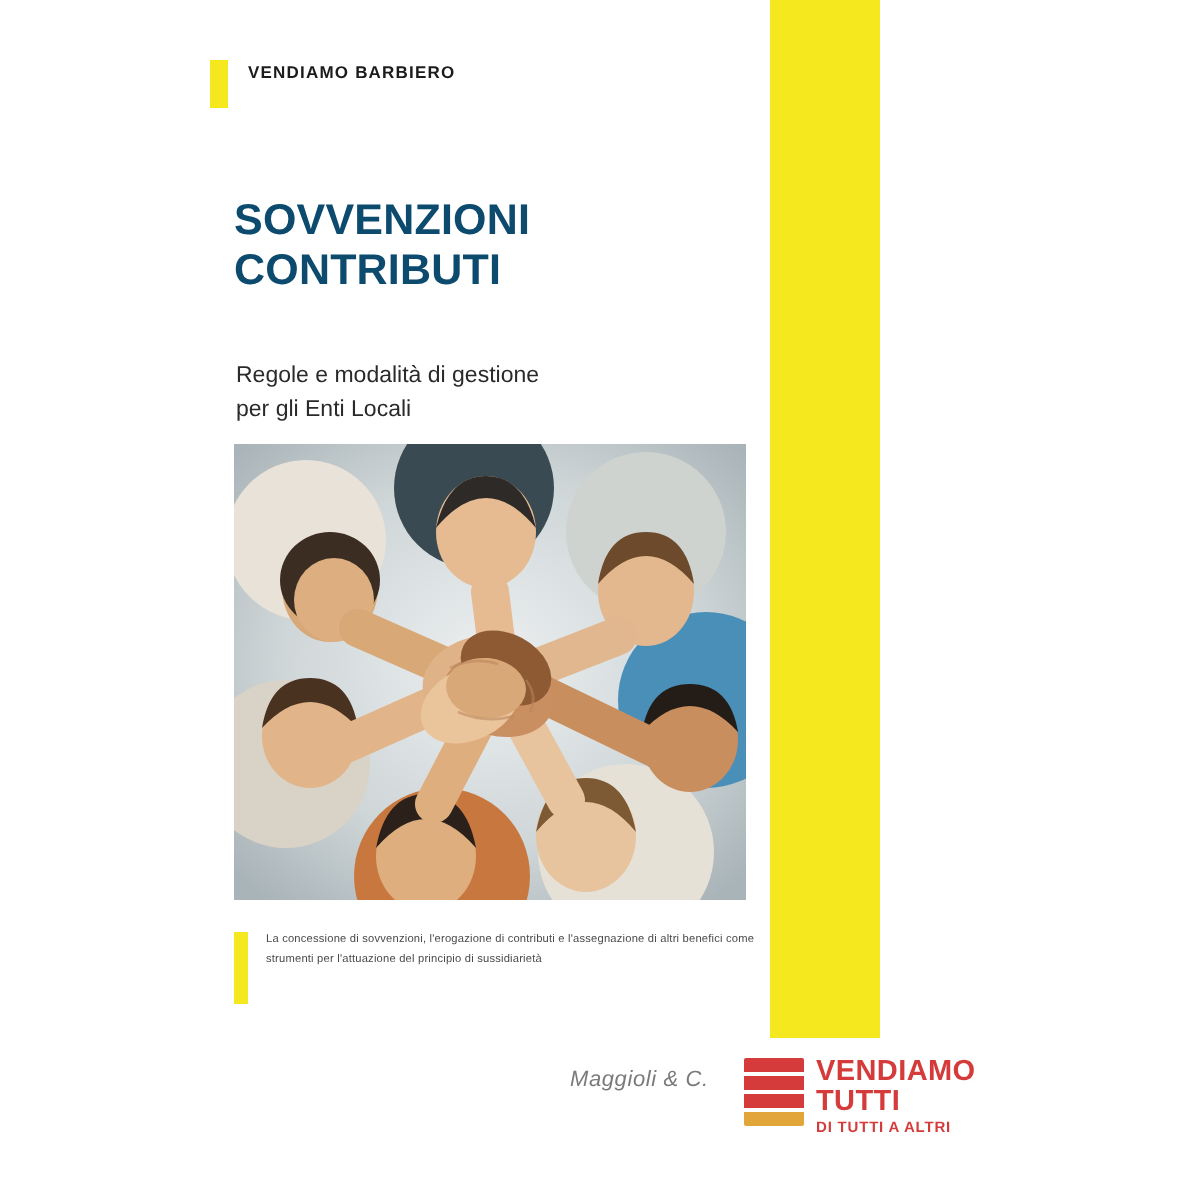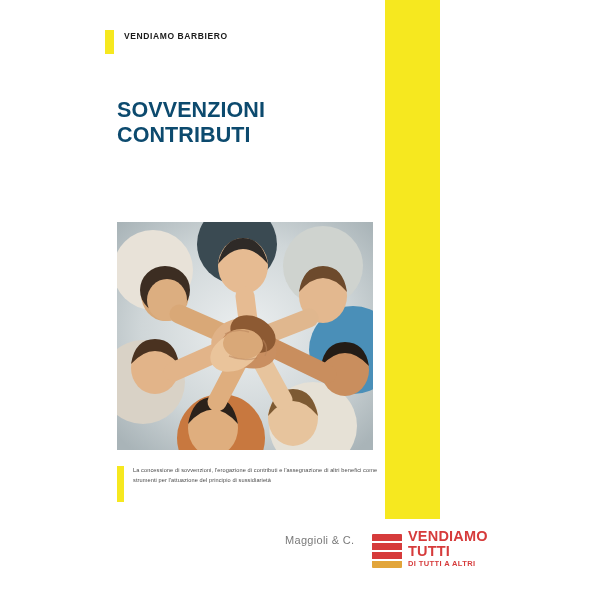--- a/index.html
+++ b/index.html
@@ -120,28 +120,29 @@
     letter-spacing: 0.1px;
   }
   
   .publisher {
     position: absolute;
     left: 285px;
     top: 534px;
     font-size: 11px;
     color: #7a7a7a;
     letter-spacing: 0.3px;
+    font-style: italic;
   }
   
   .watermark {
     position: absolute;
     left: 372px;
     top: 529px;
     display: flex;
-    align-items: flex-end;
+    align-items: flex-start;
   }
   .wm-flag {
     width: 30px;
     height: 34px;
     margin-right: 6px;
     position: relative;
     flex: none;
     border-radius: 1px;
     overflow: hidden;
     background: #ffffff;
@@ -191,20 +192,24 @@
       <div class="authors">
         <div>VENDIAMO BARBIERO</div>
       </div>
     </div>
 
     <div class="title">
       <div>SOVVENZIONI</div>
       <div>CONTRIBUTI</div>
     </div>
 
+    <div class="subtitle">
+      <div>Regole e modalità di gestione</div>
+      <div>per gli Enti Locali</div>
+    </div>
 
     <div class="photo">
       <svg width="256" height="228" viewBox="0 0 256 228" xmlns="http://www.w3.org/2000/svg" aria-hidden="true">
         <defs>
           <radialGradient id="bgGrad" cx="50%" cy="48%" r="68%">
             <stop offset="0%" stop-color="#eceff0"></stop>
             <stop offset="60%" stop-color="#cfd6d8"></stop>
             <stop offset="100%" stop-color="#a9b4b8"></stop>
           </radialGradient>
         </defs>

